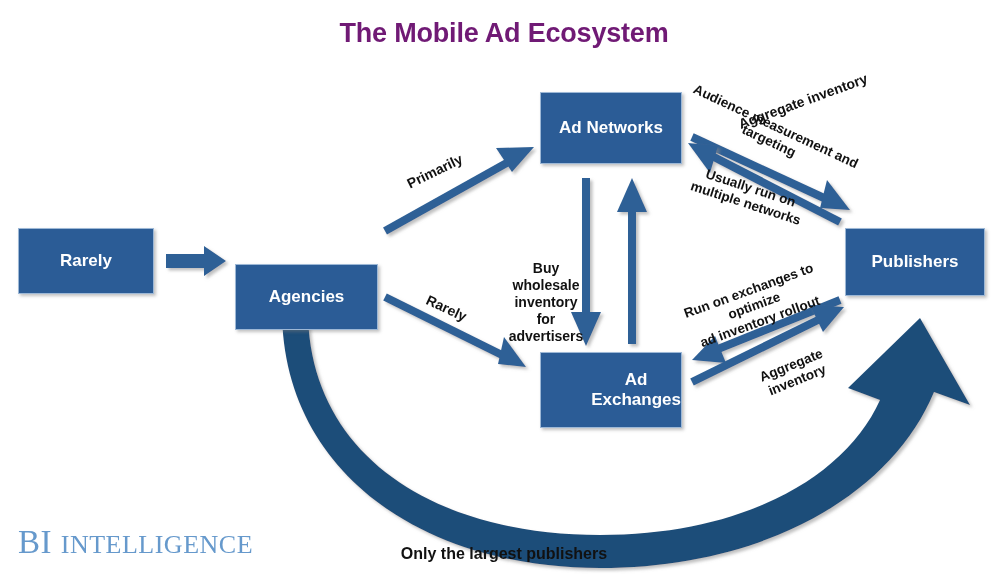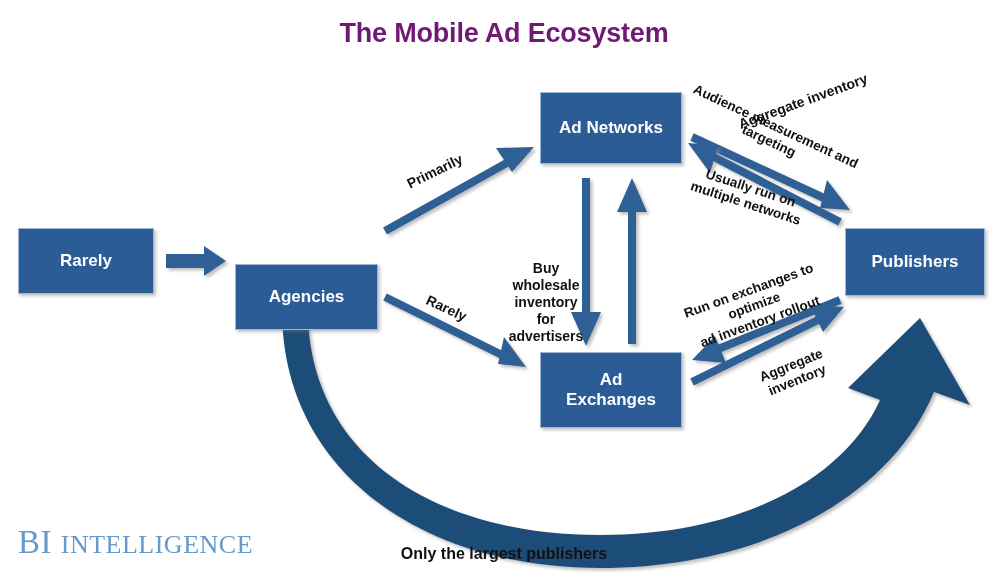--- a/index.html
+++ b/index.html
@@ -37,21 +37,21 @@
     display: flex;
     align-items: center;
     justify-content: center;
     text-align: center;
     line-height: 1.18;
     box-sizing: border-box;
   }
   #node-brands     { left: 18px;  top: 228px; width: 136px; height: 66px; }
   #node-agencies   { left: 235px; top: 228px; width: 143px; height: 66px; margin-top: 36px; }
   #node-networks   { left: 540px; top: 92px;  width: 142px; height: 72px; }
-  #node-exchanges  { left: 540px; top: 352px; width: 142px; height: 76px; }
+  #node-exchanges  { left: 540px; top: 352px; width: 142px; height: 76px; justify-content: flex-end; }
   #node-publishers { left: 845px; top: 228px; width: 140px; height: 68px; }
 
   .lbl {
     position: absolute;
     font-size: 14px;
     font-weight: bold;
     color: #111111;
     line-height: 1.22;
     white-space: pre-line;
     text-align: center;

